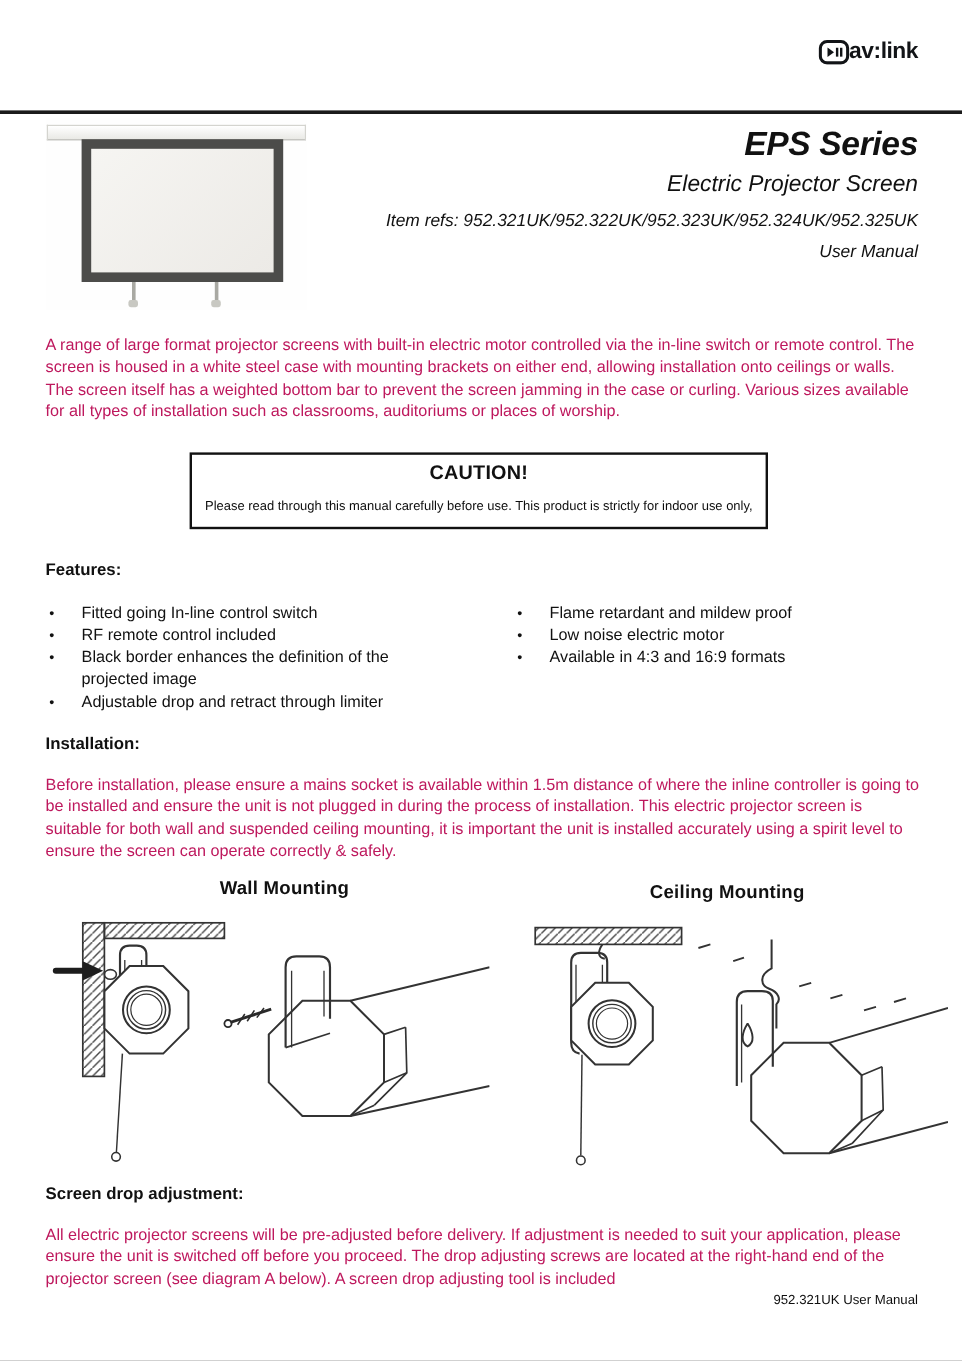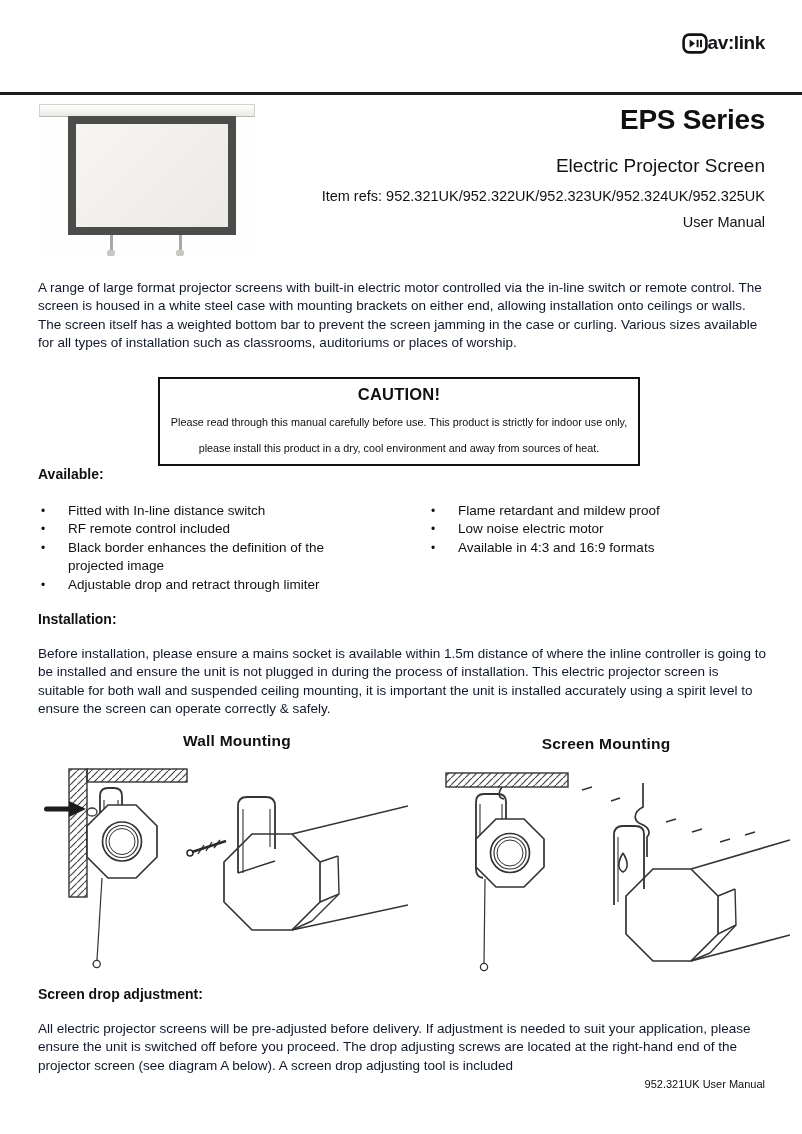--- a/index.html
+++ b/index.html
@@ -19,35 +19,35 @@
   .product-photo { position:absolute; left:38px; top:98px; width:218px; height:160px; background:#fefefe; }
   .case-top { position:absolute; left:1px; top:6px; width:216px; height:13px;
     background:linear-gradient(#ffffff, #e9e9e5); border:1px solid #d4d4cf; border-bottom-color:#b9b9b3; }
   .case-frame { position:absolute; left:30px; top:18px; width:168px; height:119px; background:#4c4c4a; }
   .screen-surface { position:absolute; left:8px; top:8px; right:8px; bottom:8px;
     background:linear-gradient(135deg,#f6f5f2,#eceae6); }
   .rod { position:absolute; top:137px; width:3px; height:16px; background:#a9a9a3; }
   .rod-foot { position:absolute; top:152px; width:8px; height:6px; background:#c8c8c2; border-radius:2px; }
 
   
-  .title-block { position:absolute; top:105px; right:37px; text-align:right; }
+  .title-block { position:absolute; top:105px; right:37px; text-align:right;font-style:italic; }
   .doc-title { font-size:28px; font-weight:700; line-height:30px; letter-spacing:-0.3px; }
-  .doc-subtitle { font-size:19px; margin-top:20px; }
+  .doc-subtitle { font-size:19px; margin-top:8px; }
   .item-refs { font-size:14.5px; margin-top:11px; }
   .doc-type { font-size:14.5px; margin-top:10px; }
 
   
-  .para { position:absolute; left:38px; width:730px; font-size:13.5px; line-height:18.4px; color:#0f172a; }
+  .para { position:absolute; left:38px; width:730px; font-size:13.5px; line-height:18.4px; color:#be185d; }
   .intro { top:279px; }
   .installation-body { top:645px; }
   .drop-body { top:1020px; }
   .section-heading { position:absolute; left:38px; font-size:14px; font-weight:700; }
 
   
-  .caution-box { position:absolute; left:158px; top:377px; width:482px; height:89px;
+  .caution-box { position:absolute; left:158px; top:377px; width:482px; height:64px;
     border:2px solid #111; text-align:center; }
   .caution-title { font-size:16.5px; font-weight:700; margin-top:6px; letter-spacing:0.2px; }
   .caution-line { font-size:10.8px; line-height:13.6px; color:#0e0e0e;margin-top:12px; }
   .caution-line:first-of-type { margin-top:1px; }
 
   
   .feature-list { position:absolute; list-style:none; font-size:13.5px; line-height:18.4px; }
   .feature-list-left { left:38px; top:502px; width:345px; }
   .feature-list-right { left:428px; top:502px; width:330px; }
   .feature-item { display:flex; }
@@ -95,28 +95,27 @@
     <div class="doc-subtitle">Electric Projector Screen</div>
     <div class="item-refs">Item refs: 952.321UK/952.322UK/952.323UK/952.324UK/952.325UK</div>
     <div class="doc-type">User Manual</div>
   </div>
 
   <div class="para intro">A range of large format projector screens with built-in electric motor controlled via the in-line switch or remote control. The screen is housed in a white steel case with mounting brackets on either end, allowing installation onto ceilings or walls. The screen itself has a weighted bottom bar to prevent the screen jamming in the case or curling. Various sizes available for all types of installation such as classrooms, auditoriums or places of worship.</div>
 
   <div class="caution-box">
     <div class="caution-title">CAUTION!</div>
     <div class="caution-line">Please read through this manual carefully before use. This product is strictly for indoor use only,</div>
-    <div class="caution-line">please install this product in a dry, cool environment and away from sources of heat.</div>
-  </div>
-
-  <div class="section-heading" style="top:466px;">Available:</div>
+  </div>
+
+  <div class="section-heading" style="top:466px;">Features:</div>
   <ul class="feature-list feature-list-left">
     <li class="feature-item">
         <span class="bullet">•</span>
-        <span>Fitted with In-line distance switch</span>
+        <span>Fitted going In-line control switch</span>
       </li>
     <li class="feature-item">
         <span class="bullet">•</span>
         <span>RF remote control included</span>
       </li>
     <li class="feature-item">
         <span class="bullet">•</span>
         <span>Black border enhances the definition of the projected image</span>
       </li>
     <li class="feature-item">
@@ -136,21 +135,21 @@
     <li class="feature-item">
         <span class="bullet">•</span>
         <span>Available in 4:3 and 16:9 formats</span>
       </li>
   </ul>
 
   <div class="section-heading" style="top:611px;">Installation:</div>
   <div class="para installation-body">Before installation, please ensure a mains socket is available within 1.5m distance of where the inline controller is going to be installed and ensure the unit is not plugged in during the process of installation. This electric projector screen is suitable for both wall and suspended ceiling mounting, it is important the unit is installed accurately using a spirit level to ensure the screen can operate correctly &amp; safely.</div>
 
   <div class="mount-title wall-title">Wall Mounting</div>
-  <div class="mount-title ceiling-title">Screen Mounting</div>
+  <div class="mount-title ceiling-title">Ceiling Mounting</div>
 
   <svg class="diagram" style="left:42px; top:757px;" width="366" height="224" viewBox="0 0 366 224">
     <defs>
       <pattern id="hatchW" width="7" height="7" patternUnits="userSpaceOnUse">
         <path d="M-1,8 L8,-1" stroke="#444" stroke-width="1.2"></path>
       </pattern>
     </defs>
     <g stroke="#333" fill="url(#hatchW)">
       <rect x="27" y="12" width="18" height="128" stroke-width="1.4"></rect>
       <rect x="45" y="12" width="100" height="13" stroke-width="1.4"></rect>

